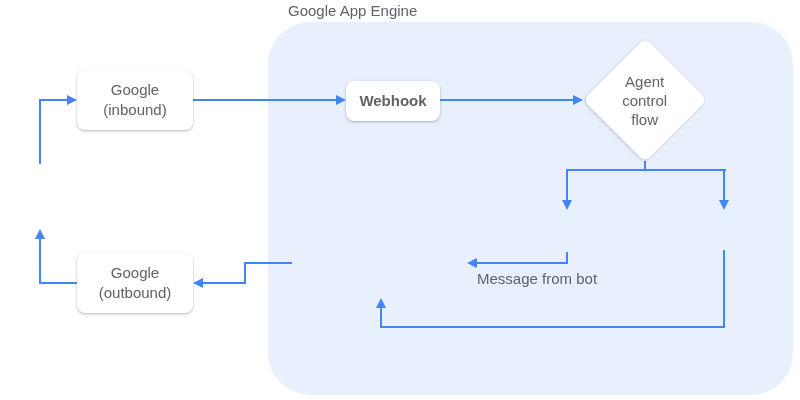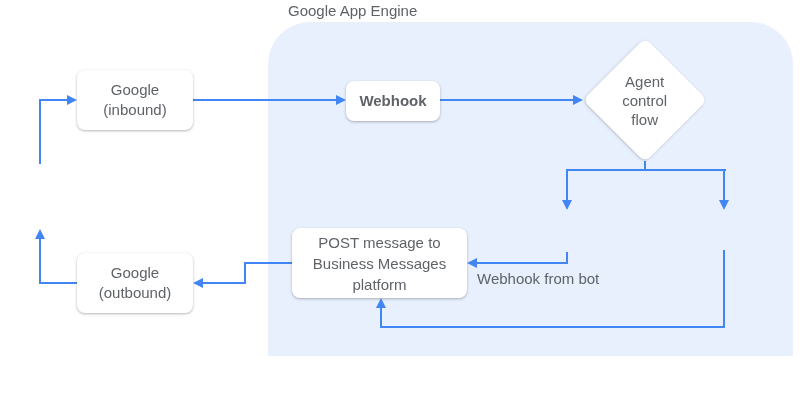--- a/index.html
+++ b/index.html
@@ -1,19 +1,19 @@
 <!DOCTYPE html>
 <html><head>
 <meta charset="utf-8">
 <style>
   * { margin:0; padding:0; box-sizing:border-box; }
   html,body { background:#fff; }
   body { font-family:"Liberation Sans","DejaVu Sans",sans-serif; }
   .canvas {
-    position:relative; width:800px; height:356px;
+    position:relative; width:800px; height:400px;
     background:#ffffff; overflow:hidden;
   }
   .gae-container {
     position:absolute; left:268px; top:22px; width:525px; height:373px;
     background:#e8f0fe; border-radius:42px;
   }
   .gae-title {
     position:absolute; left:288px; top:2px;
     font-size:15px; color:#5f6368; white-space:nowrap;
   }
@@ -76,21 +76,21 @@
   <div class="seg" style="left:644px; top:161px; width:2px; height:10px;"></div>
   <div class="seg" style="left:566px; top:169px; width:160px; height:2px;"></div>
   <div class="seg" style="left:566px; top:169px; width:2px; height:33px;"></div>
   <div class="ah ah-down" style="left:562px; top:200px;"></div>
   <div class="seg" style="left:723px; top:169px; width:2px; height:33px;"></div>
   <div class="ah ah-down" style="left:719px; top:200px;"></div>
 
   <div class="seg" style="left:566px; top:252px; width:2px; height:12px;"></div>
   <div class="seg" style="left:475px; top:262px; width:93px; height:2px;"></div>
   <div class="ah ah-left" style="left:467px; top:258px;"></div>
-  <div class="edge-label" style="left:477px; top:270px;">Webhook from bot</div>
+  <div class="edge-label" style="left:477px; top:270px;">Message from bot</div>
 
   <div class="seg" style="left:723px; top:250px; width:2px; height:78px;"></div>
   <div class="seg" style="left:380px; top:326px; width:345px; height:2px;"></div>
   <div class="seg" style="left:380px; top:306px; width:2px; height:22px;"></div>
   <div class="ah ah-up" style="left:376px; top:298px;"></div>
 
   <div class="seg" style="left:244px; top:262px; width:48px; height:2px;"></div>
   <div class="seg" style="left:244px; top:262px; width:2px; height:22px;"></div>
   <div class="seg" style="left:201px; top:282px; width:45px; height:2px;"></div>
   <div class="ah ah-left" style="left:193px; top:278px;"></div>
@@ -100,19 +100,16 @@
   <div class="ah ah-up" style="left:35px; top:229px;"></div>
 
   <div class="node node-google-inbound">Google
 (inbound)</div>
   <div class="node node-webhook">Webhook</div>
   <div class="diamond">
     <span>Agent
 control
 flow</span>
   </div>
-  <div class="node node-post">POST message to
-Business Messages
-platform</div>
   <div class="node node-google-outbound">Google
 (outbound)</div>
 
 </div>
 
 </body></html>

